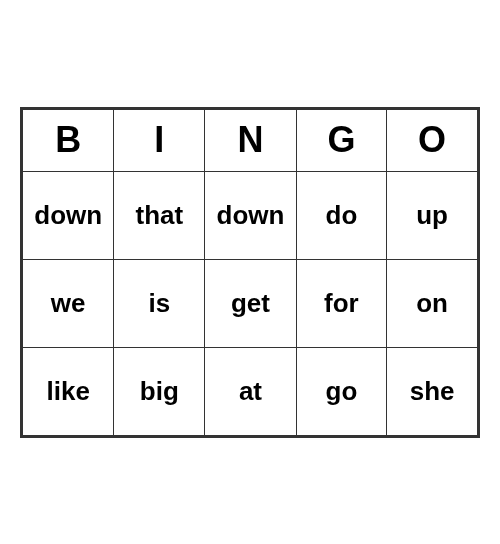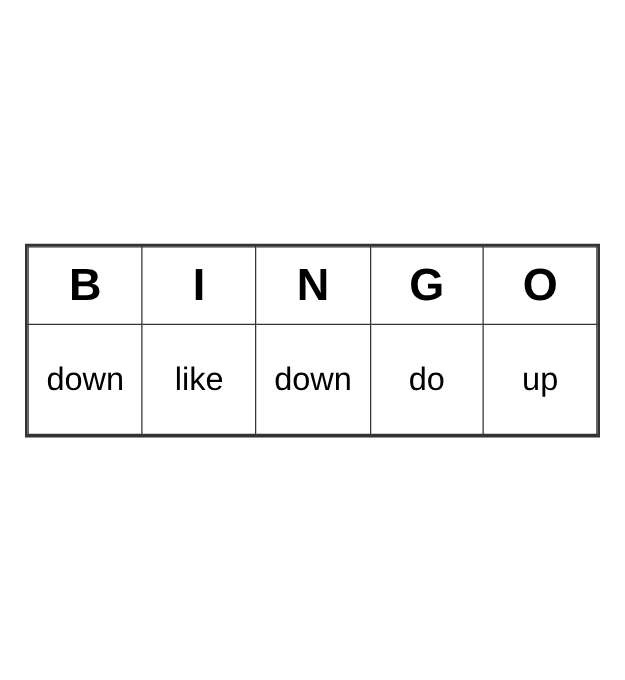--- a/index.html
+++ b/index.html
@@ -30,20 +30,21 @@
 
     .bingo-table td,
     .bingo-table th {
       border: 1.5px solid #333;
       text-align: center;
       vertical-align: middle;
       height: 88px;
       width: 92px;
       font-size: 26px;
       font-family: Arial, sans-serif;
+      font-weight: bold;
     }
 
     .header-row th {
       font-size: 36px;
       font-weight: bold;
       height: 62px;
       border: 1.5px solid #333;
       font-family: Arial, sans-serif;
     }
   </style>
@@ -57,20 +58,34 @@
       <th>B</th>
           <th>I</th>
           <th>N</th>
           <th>G</th>
           <th>O</th>
         </tr>
     </thead>
     <tbody id="bingo-body">
     <tr>
           <td>down</td>
-          <td>like</td>
+          <td>that</td>
           <td>down</td>
           <td>do</td>
           <td>up</td>
+        </tr>
+        <tr>
+          <td>we</td>
+          <td>is</td>
+          <td>get</td>
+          <td>for</td>
+          <td>on</td>
+        </tr>
+        <tr>
+          <td>like</td>
+          <td>big</td>
+          <td>at</td>
+          <td>go</td>
+          <td>she</td>
         </tr>
       </tbody>
   </table>
 </div>
 
 </body></html>

